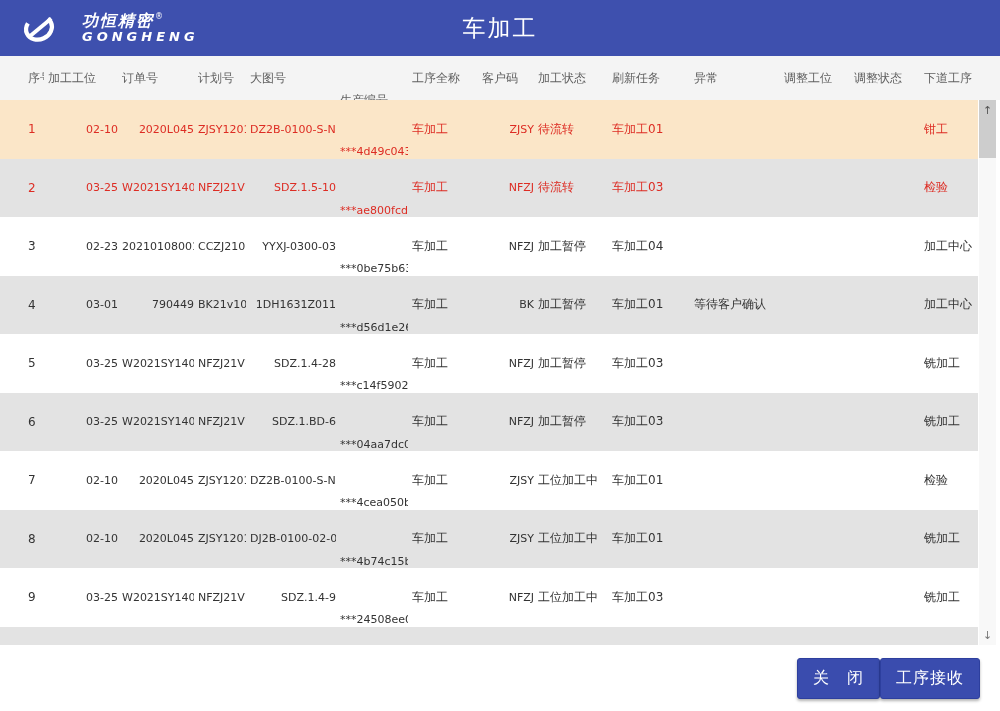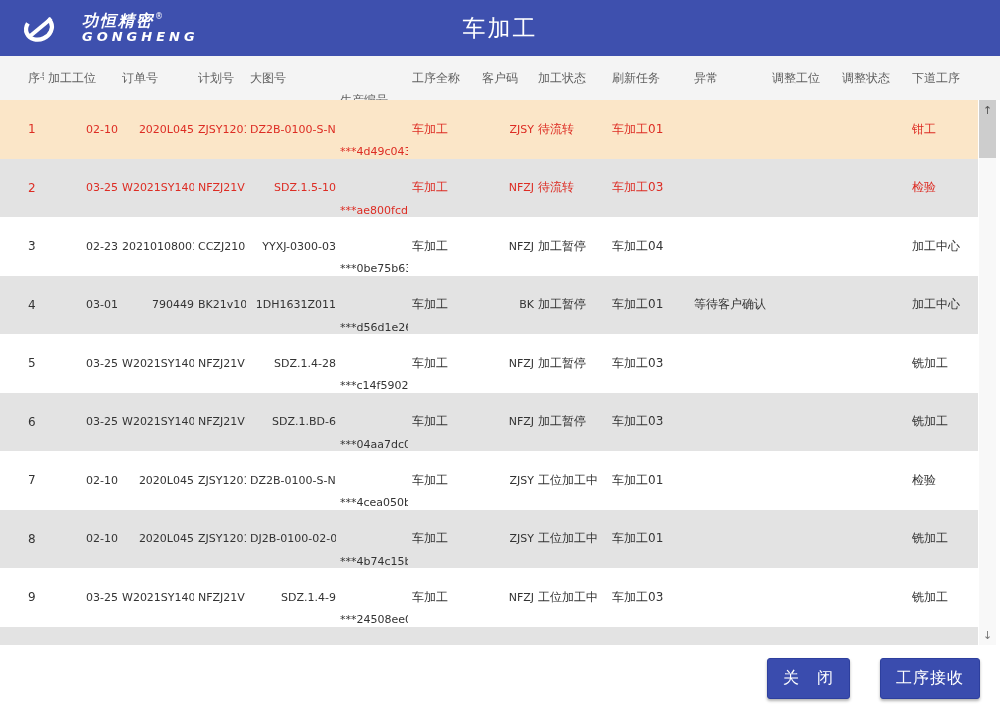--- a/index.html
+++ b/index.html
@@ -38,37 +38,37 @@
   .c2 { width:74px; }
   .c3 { width:76px; }
   .c4 { width:52px; }
   .c5 { width:90px; }
   .c6 { width:72px;margin-top:45px; }
   .c7 { width:62px; }
   .c8 { width:56px;margin-left:8px; }
   .c9 { width:74px; }
   .c10 { width:82px; }
   .c11 { width:78px; }
-  .c12 { width:70px; }
+  .c12 { width:70px;margin-left:12px; }
   .c13 { width:70px; }
   .c14 { flex:1 1 auto; width:auto; }
 
   
   .scrollbar { position:absolute; top:0; right:4px; width:17px; bottom:0;
     background:#f8f8f8; display:flex; flex-direction:column; align-items:stretch; }
   .sb-btn { height:20px; display:flex; align-items:center; justify-content:center;
     font-size:11px; color:#555; cursor:pointer; }
   .sb-up { background:#cdcdcd; }
   .sb-thumb { height:38px; background:#cdcdcd; cursor:pointer; }
   .sb-track { flex:1 1 auto; cursor:pointer; }
   .sb-down { background:#f8f8f8; color:#777; }
 
   
   .footer { height:66px; display:flex; align-items:center; justify-content:flex-end;
-    gap:30px; padding-right:20px; background:#ffffff; }
+    padding-right:20px; background:#ffffff; }
   .btn { background:#3a4cae; border:1px solid #2d3f9e; border-radius:3px; color:#ffffff;
     font-size:16px; padding:9px 15px; cursor:pointer; letter-spacing:1px;
     box-shadow:0 2px 3px rgba(0,0,0,0.3); font-family:inherit; }
 </style>
 </head>
 <body>
 
 <div class="topbar">
   <div class="brand">
     <svg class="logo-mark" viewBox="0 0 40 36">

